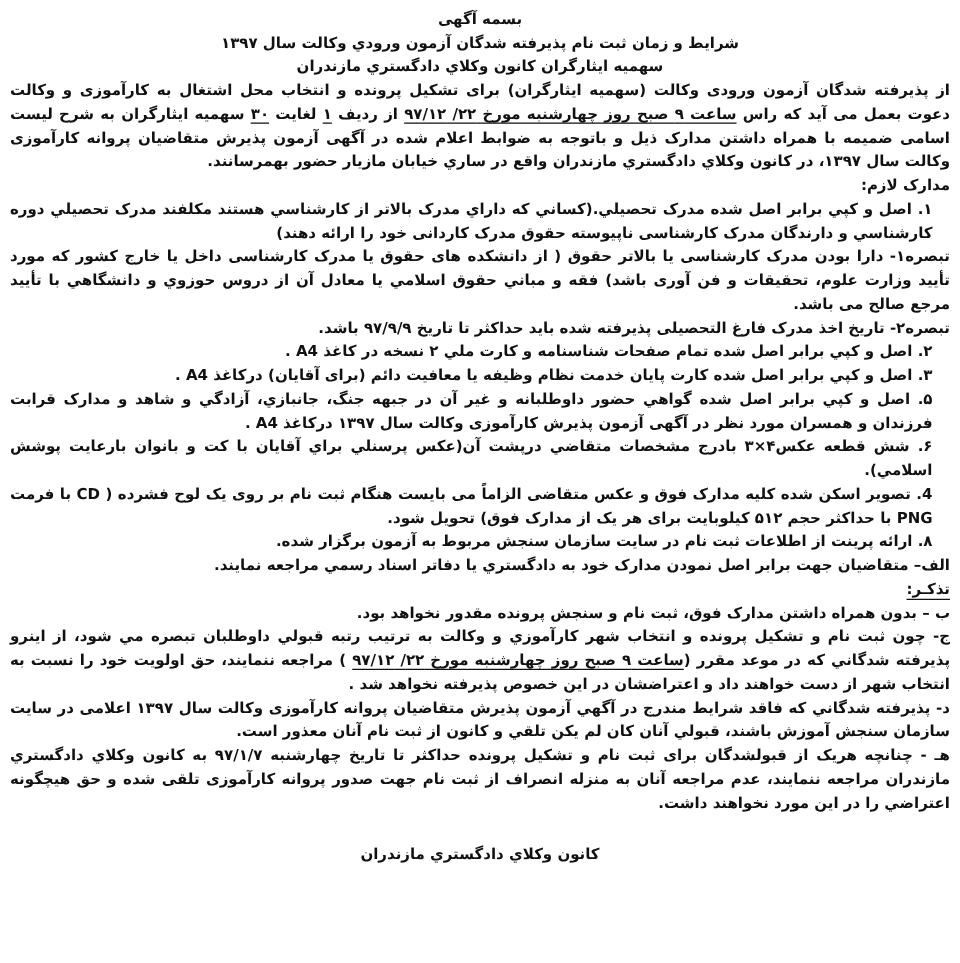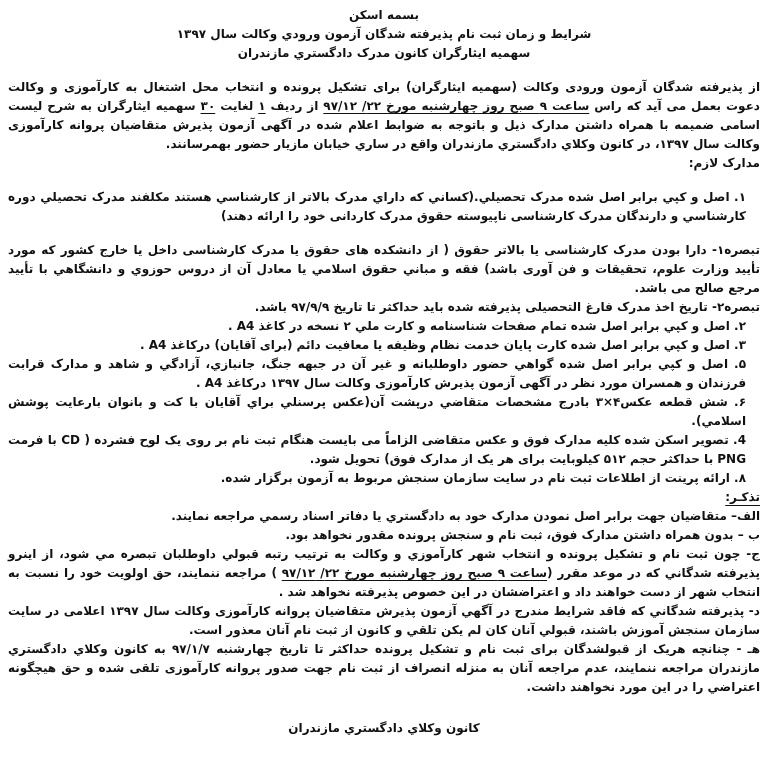--- a/index.html
+++ b/index.html
@@ -26,59 +26,59 @@
   }
   .center { text-align: center; }
   .title-line { margin: 0; }
   .para {
     margin: 0;
     text-align: justify;
     text-align-last: right;
   }
   .u { text-decoration: underline; text-underline-offset: 3px; }
   .indent { padding-right: 14px; }
-  .gap-md { margin-top: 15px; }
+  .gap-md { }
   .gap-lg { margin-top: 22px; }
   .notice-heading {
     text-decoration: underline;
     text-underline-offset: 4px;
     margin: 0;
   }
   .signature {
     margin-top: 22px;
     text-align: center;
   }
 </style>
 </head>
 <body>
 
 <div class="doc">
 
-  <div class="center title-line">بسمه اسکن</div>
+  <div class="center title-line">بسمه آگهی</div>
   <div class="center title-line">شرایط و زمان ثبت نام پذیرفته شدگان آزمون ورودي وکالت سال ۱۳۹۷</div>
-  <div class="center title-line">سهمیه ایثارگران کانون مدرک دادگستري مازندران</div>
+  <div class="center title-line">سهمیه ایثارگران کانون وکلاي دادگستري مازندران</div>
 
   <p class="para gap-md"><span>از پذیرفته شدگان آزمون ورودی وکالت (سهمیه ایثارگران) برای تشکیل پرونده و انتخاب محل اشتغال به کارآموزی و وکالت دعوت بعمل می آید که راس </span><span class="u">ساعت ۹ صبح روز چهارشنبه مورخ ۲۲/ ۹۷/۱۲</span><span> از ردیف </span><span class="u">۱</span><span> لغایت </span><span class="u">۳۰</span><span> سهمیه ایثارگران به شرح لیست اسامی ضمیمه با همراه داشتن مدارک ذیل و باتوجه به ضوابط اعلام شده در آگهی آزمون پذیرش متقاضیان پروانه کارآموزی وکالت سال ۱۳۹۷، در کانون وکلاي دادگستري مازندران واقع در ساري خیابان مازیار حضور بهمرسانند.</span></p>
 
   <p class="para">مدارک لازم:</p>
 
   <p class="para indent gap-md">۱.  اصل و کپي برابر اصل شده مدرک تحصیلي.(کساني که داراي مدرک بالاتر از کارشناسي هستند مکلفند مدرک تحصیلي دوره کارشناسي  و دارندگان مدرک کارشناسی ناپیوسته حقوق مدرک کاردانی خود را ارائه دهند)</p>
 
   <p class="para gap-md">تبصره۱- دارا بودن مدرک کارشناسی یا بالاتر  حقوق ( از دانشکده های حقوق یا مدرک کارشناسی داخل یا خارج کشور که مورد تأیید وزارت علوم، تحقیقات و فن آوری باشد) فقه و مباني حقوق اسلامي یا معادل آن از دروس حوزوي و دانشگاهي با تأیید مرجع صالح  می باشد.</p>
   <p class="para">تبصره۲- تاریخ اخذ مدرک فارغ التحصیلی پذیرفته شده باید حداکثر تا تاریخ ۹۷/۹/۹ باشد.</p>
 
   <p class="para indent">۲.  اصل و کپي برابر اصل شده تمام صفحات شناسنامه و کارت ملي ۲ نسخه در کاغذ A4 .</p>
   <p class="para indent">۳.  اصل و کپي برابر اصل شده کارت پایان خدمت نظام وظیفه یا معافیت دائم (برای آقایان) درکاغذ A4 .</p>
   <p class="para indent">۵.  اصل و کپي برابر اصل شده گواهي حضور داوطلبانه و غیر آن در جبهه جنگ، جانبازي، آزادگي و شاهد   و مدارک قرابت فرزندان و همسران مورد نظر در آگهی آزمون پذیرش کارآموزی وکالت سال ۱۳۹۷ درکاغذ A4 .</p>
   <p class="para indent">۶.  شش قطعه عکس۴×۳ بادرج مشخصات متقاضي درپشت آن(عکس پرسنلي براي آقایان با کت و بانوان بارعایت پوشش اسلامي).</p>
   <p class="para indent">4.  تصویر اسکن شده کلیه مدارک فوق و عکس متقاضی الزاماً می بایست هنگام ثبت نام بر روی یک لوح فشرده ( CD با فرمت PNG با حداکثر حجم ۵۱۲ کیلوبایت برای هر یک از مدارک فوق) تحویل شود.</p>
   <p class="para indent">۸.  ارائه پرینت از اطلاعات ثبت نام در سایت سازمان سنجش مربوط به آزمون برگزار شده.</p>
 
+  <p class="para">الف– متقاضیان جهت برابر اصل نمودن مدارک خود به دادگستري یا دفاتر اسناد رسمي مراجعه نمایند.</p>
   <p class="para notice-heading gap-lg">تذکـر:</p>
-  <p class="para">الف– متقاضیان جهت برابر اصل نمودن مدارک خود به دادگستري یا دفاتر اسناد رسمي مراجعه نمایند.</p>
   <p class="para">ب – بدون همراه داشتن مدارک فوق، ثبت نام و سنجش پرونده مقدور نخواهد بود.</p>
   <p class="para"><span>ج- چون ثبت نام و تشکیل پرونده و انتخاب شهر کارآموزي و وکالت به ترتیب رتبه قبولي داوطلبان تبصره مي شود، از اینرو پذیرفته شدگاني که در موعد مقرر (</span><span class="u">ساعت ۹ صبح روز چهارشنبه مورخ ۲۲/ ۹۷/۱۲</span><span> ) مراجعه ننمایند، حق اولویت خود را نسبت به انتخاب شهر از دست خواهند داد و اعتراضشان در این خصوص پذیرفته نخواهد شد .</span></p>
   <p class="para">د- پذیرفته شدگاني که فاقد شرایط مندرج در آگهي آزمون پذیرش متقاضیان پروانه کارآموزی وکالت سال  ۱۳۹۷ اعلامی در سایت سازمان سنجش آموزش باشند، قبولي آنان کان لم یکن تلقي و کانون از ثبت نام آنان معذور است.</p>
   <p class="para">هـ - چنانچه هریک از  قبولشدگان برای ثبت نام و تشکیل پرونده حداکثر تا تاریخ چهارشنبه ۹۷/۱/۷ به کانون وکلاي دادگستري مازندران مراجعه ننمایند، عدم مراجعه آنان به منزله انصراف از ثبت نام جهت صدور پروانه کارآموزی تلقی شده و حق هیچگونه اعتراضي را در این مورد نخواهند داشت.</p>
 
   <div class="signature">کانون وکلاي دادگستري مازندران</div>
 
 </div>
 
 </body></html>

